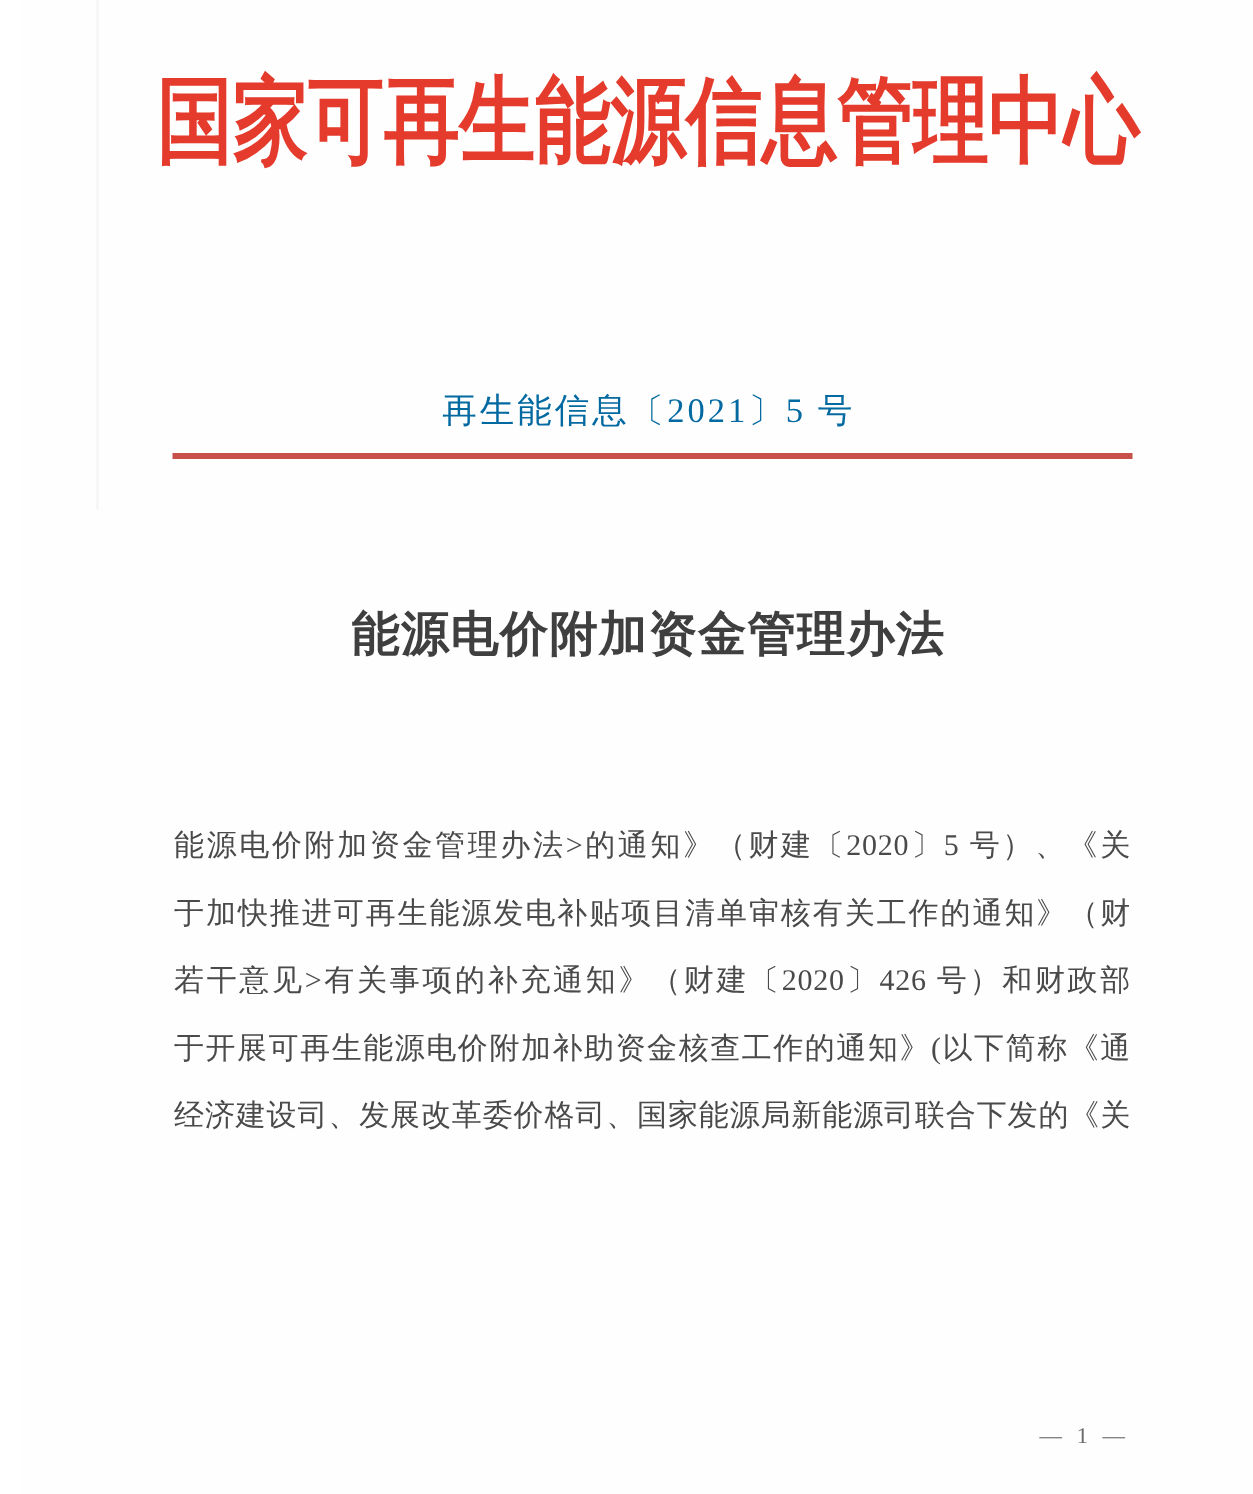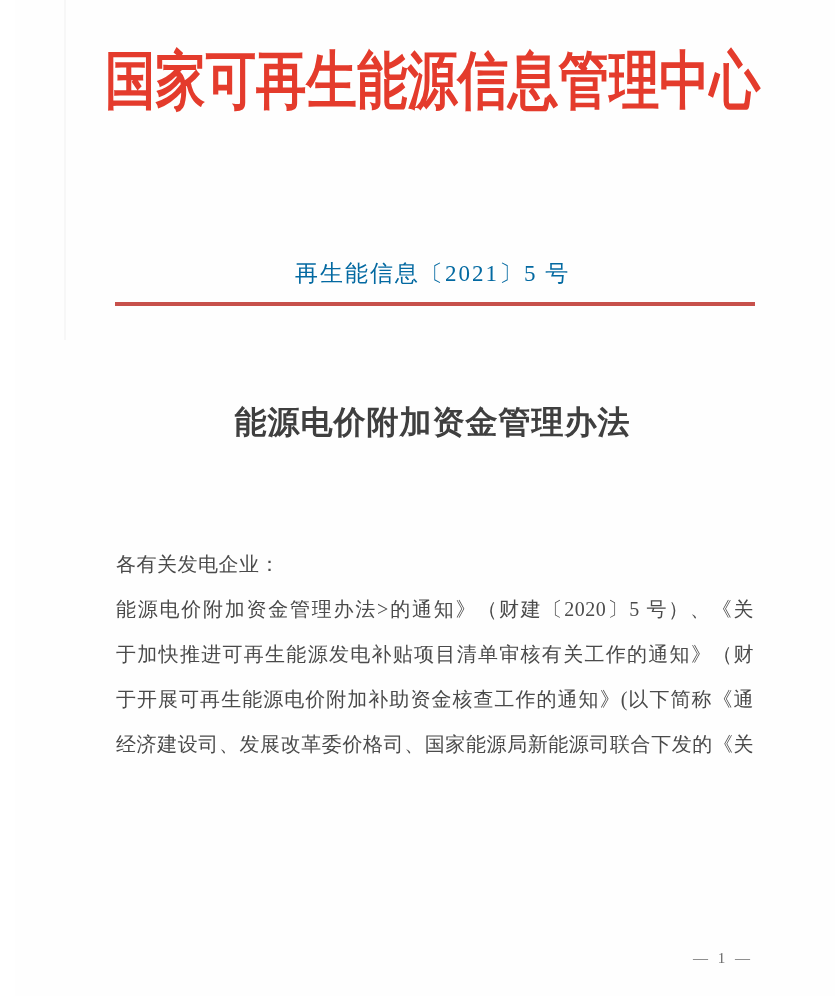--- a/index.html
+++ b/index.html
@@ -119,22 +119,22 @@
 
   <div class="doc-number">再生能信息〔2021〕5 号</div>
 
   <div class="red-rule"></div>
 
   <h1 class="doc-title">
     <span class="t-line">能源电价附加资金管理办法</span>
   </h1>
 
   <div class="body-block">
-    <div class="salutation">各有关发电企业：</div>
     <div class="body-line">能源电价附加资金管理办法&gt;的通知》（财建〔2020〕5 号）、《关</div>
     <div class="body-line">于加快推进可再生能源发电补贴项目清单审核有关工作的通知》（财</div>
+    <div class="body-line">若干意见&gt;有关事项的补充通知》（财建〔2020〕426 号）和财政部</div>
     <div class="body-line">于开展可再生能源电价附加补助资金核查工作的通知》(以下简称《通</div>
     <div class="body-line">经济建设司、发展改革委价格司、国家能源局新能源司联合下发的《关</div>
   </div>
 
   <div class="page-number">— 1 —</div>
 
 </div>
 
 </body></html>

